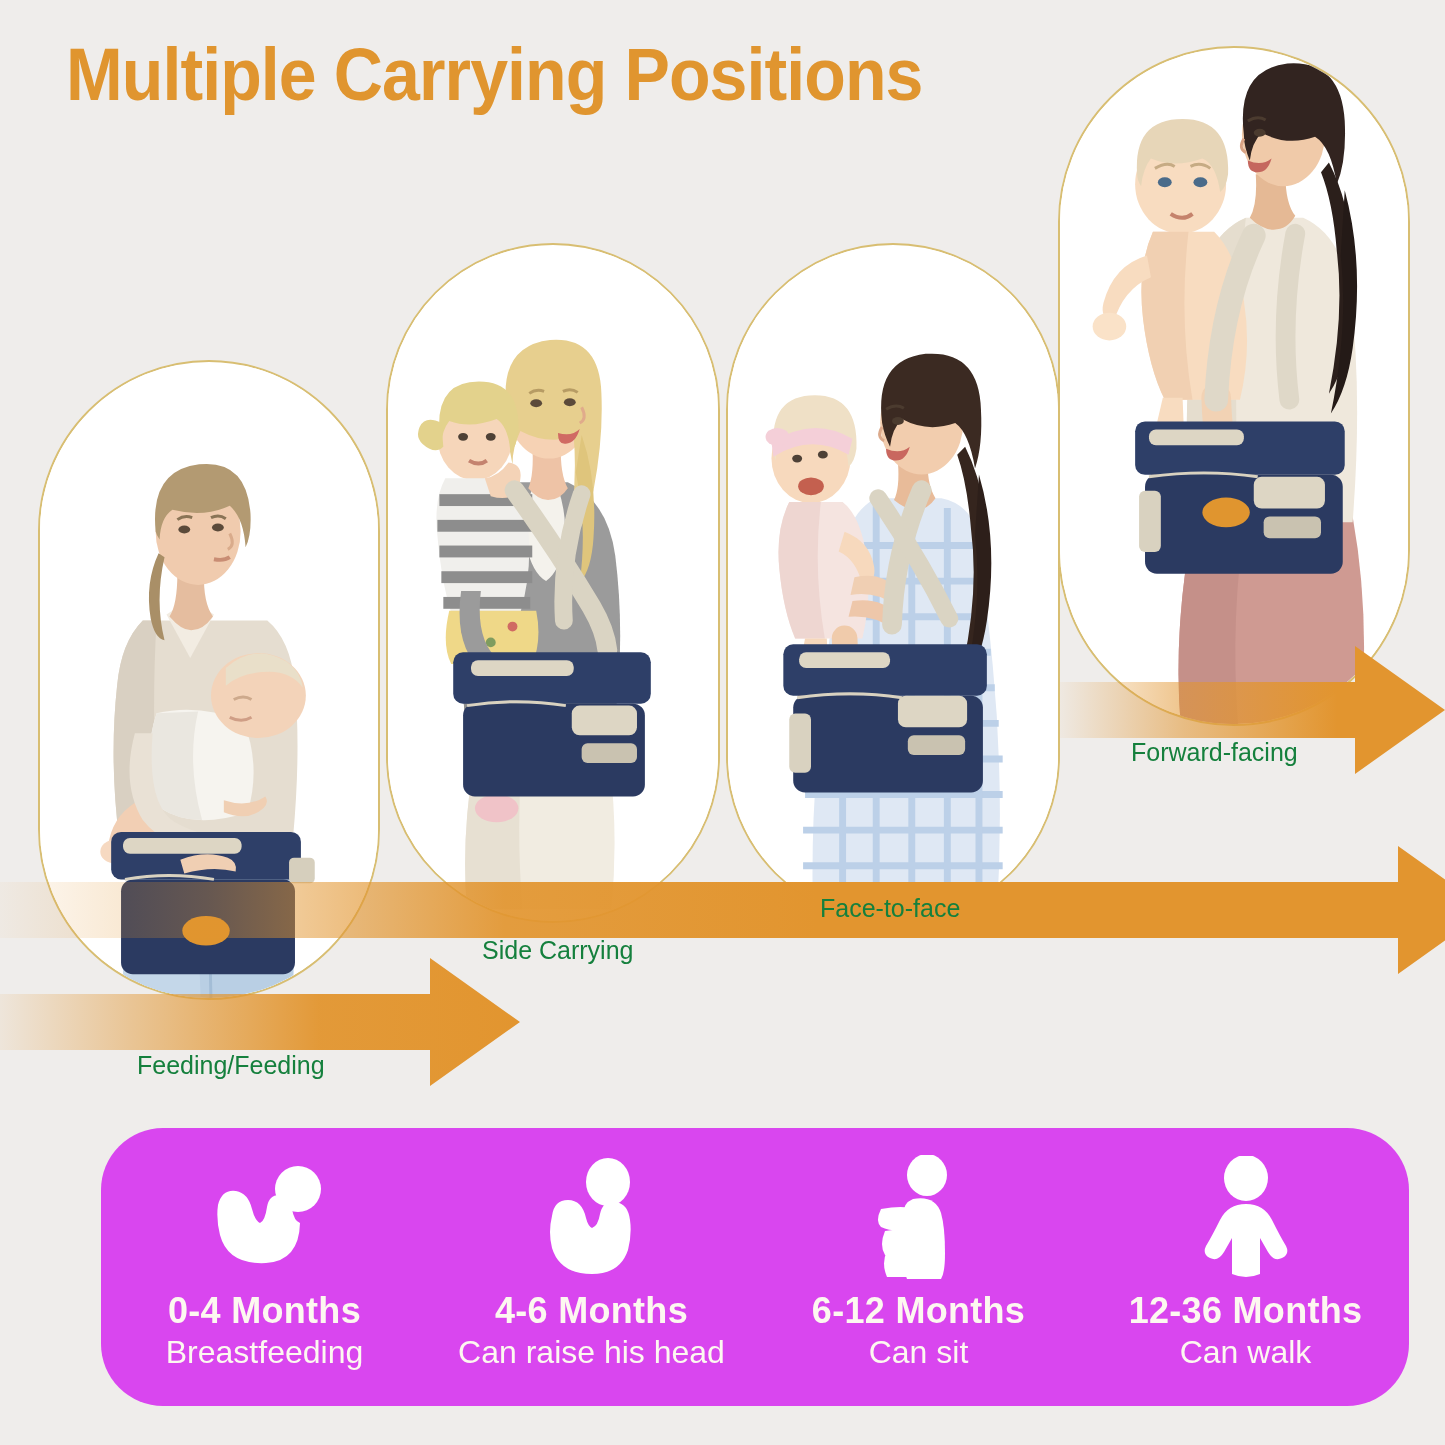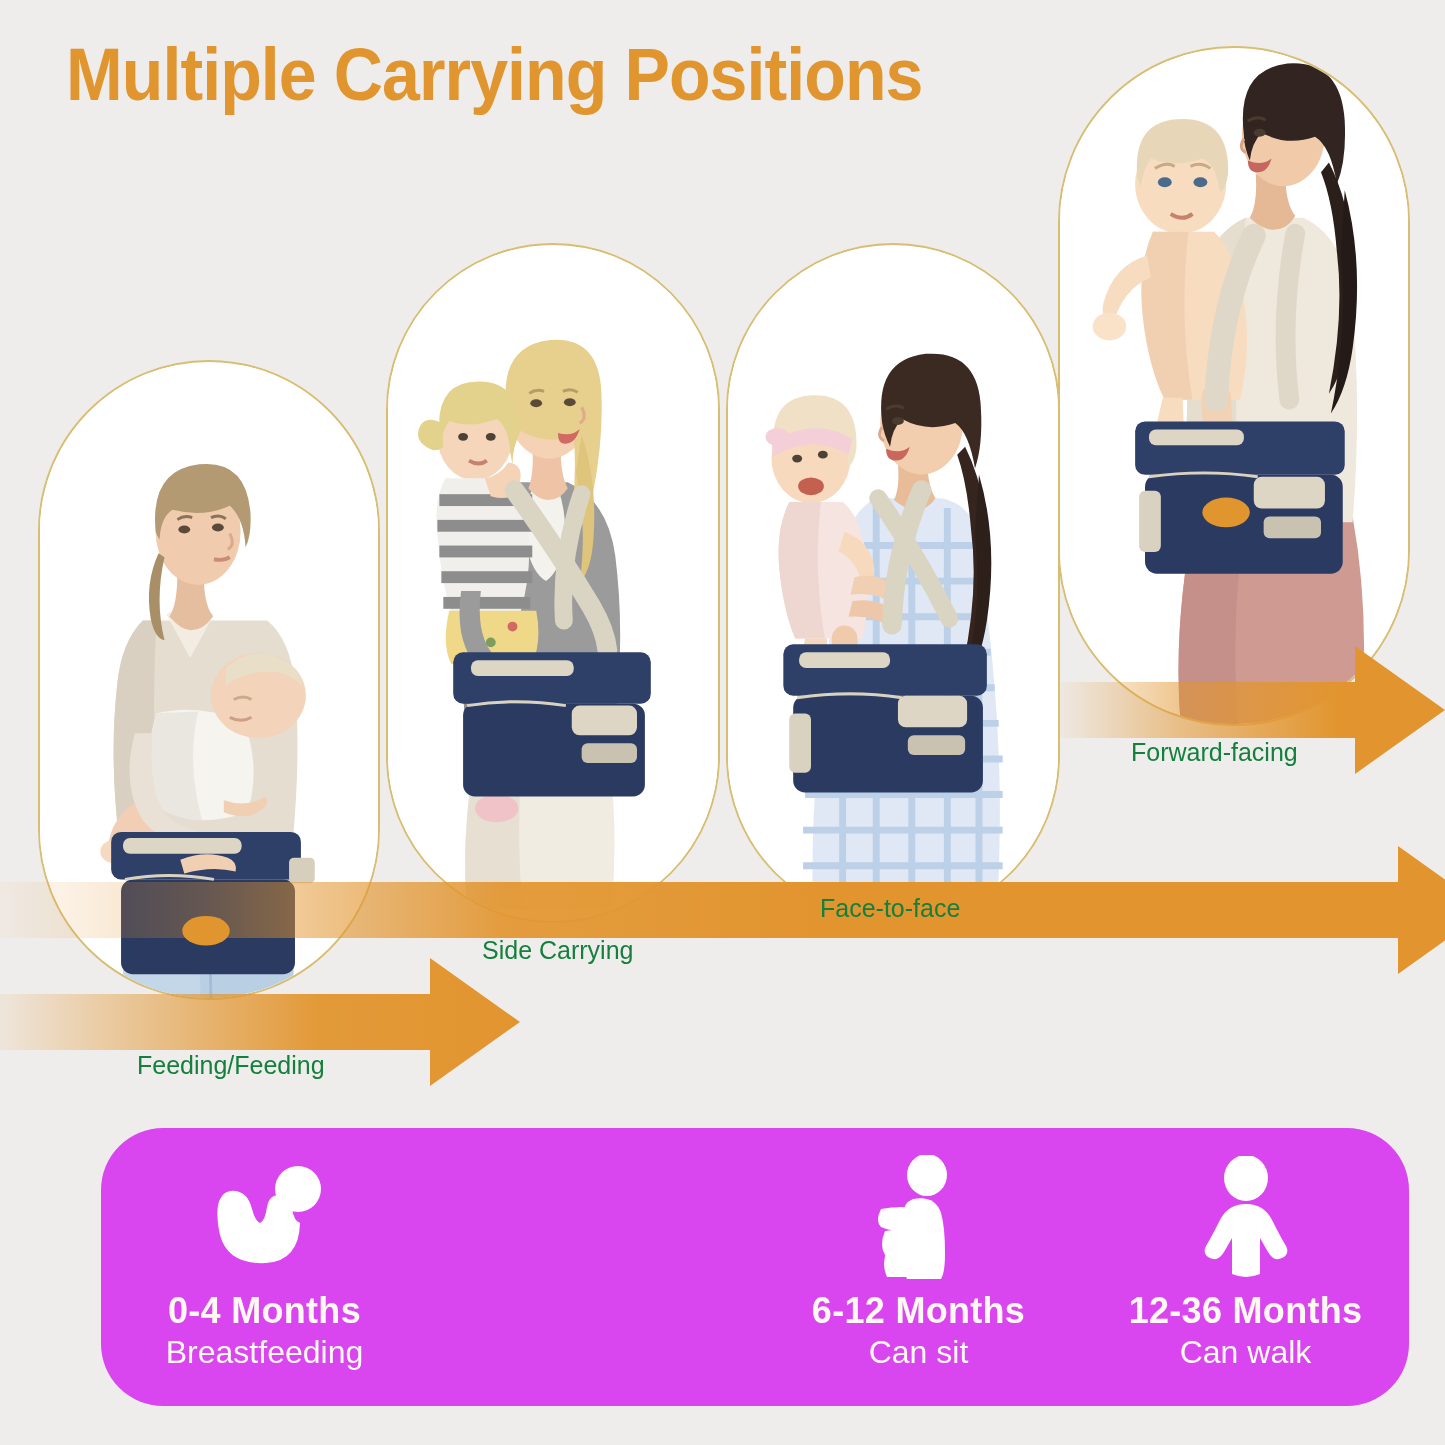--- a/index.html
+++ b/index.html
@@ -408,20 +408,30 @@
       <div class="iconwrap">
         <svg width="118" height="104" viewBox="0 0 118 104">
           <circle cx="92" cy="24" r="23" fill="#ffffff"></circle>
           <path d="M12 40 q4 -16 18 -14 q12 2 16 18 q3 12 8 14 q5 -2 7 -16 q2 -12 12 -12 q11 0 13 14 q2 12 8 14 q-1 38 -34 40 q-38 2 -46 -28 q-4 -16 -2 -30 z" fill="#ffffff"></path>
         </svg>
       </div>
       <div class="age">0-4 Months</div>
       <div class="desc">Breastfeeding</div>
     </div>
 
+    <div class="stage-col" style="left:25%">
+      <div class="iconwrap">
+        <svg width="104" height="118" viewBox="0 0 104 118">
+          <ellipse cx="68" cy="24" rx="22" ry="24" fill="#ffffff"></ellipse>
+          <path d="M12 58 q2 -16 16 -16 q14 0 18 18 q2 8 6 10 q6 -2 8 -14 q3 -14 16 -12 q12 2 14 18 q2 14 -2 30 q-8 24 -36 24 q-32 0 -40 -26 q-4 -16 0 -32 z" fill="#ffffff"></path>
+        </svg>
+      </div>
+      <div class="age">4-6 Months</div>
+      <div class="desc">Can raise his head</div>
+    </div>
 
     <div class="stage-col" style="left:50%">
       <div class="iconwrap">
         <svg width="96" height="124" viewBox="0 0 96 124">
           <ellipse cx="56" cy="20" rx="20" ry="21" fill="#ffffff"></ellipse>
           <path d="M42 44 q22 -4 28 14 q4 14 4 40 q0 20 -4 26 h-34 q-4 -10 -4 -30 l0 -34 q0 -12 10 -16 z" fill="#ffffff"></path>
           <path d="M10 54 q22 -4 34 0 l0 20 q-22 4 -34 -2 q-6 -6 0 -18 z" fill="#ffffff"></path>
           <path d="M14 76 q24 -4 30 4 l0 22 q-18 4 -30 -2 q-6 -10 0 -24 z" fill="#ffffff"></path>
           <path d="M16 96 q16 -2 22 6 q2 12 -2 20 h-20 q-6 -14 0 -26 z" fill="#ffffff"></path>
         </svg>

